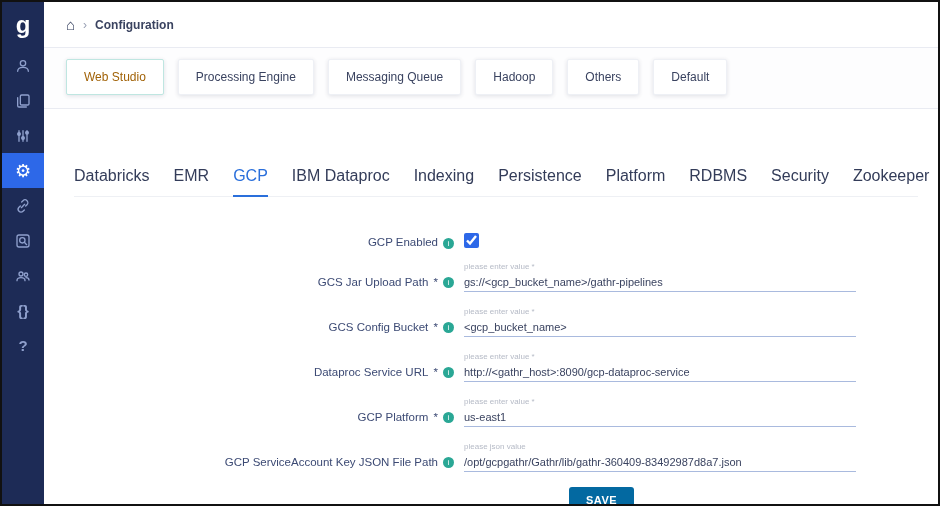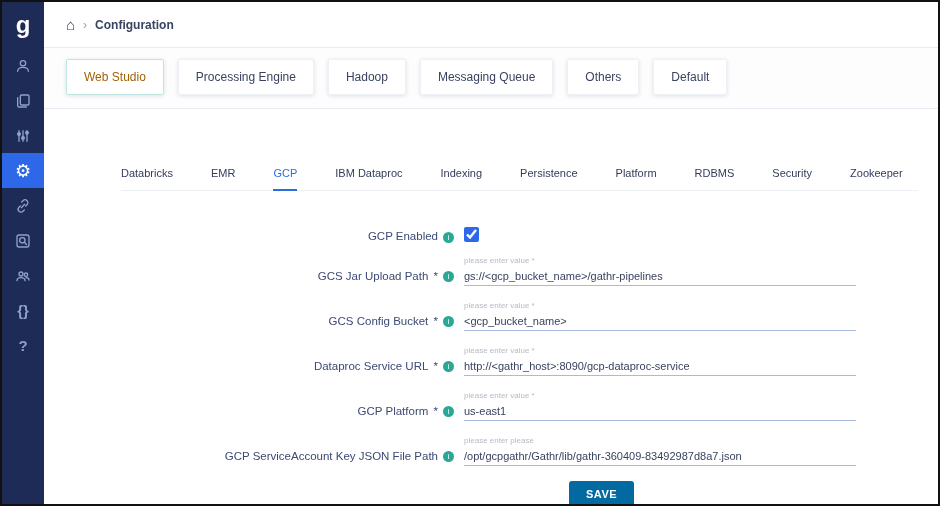--- a/index.html
+++ b/index.html
@@ -42,23 +42,22 @@
   }
   .tab-card {
     background:#fff; border:1px solid #eef0f5; border-radius:2px;
     box-shadow:0 1px 4px rgba(40,50,80,.14);
     padding:10px 17px; font-size:12px; color:#3a4360; cursor:pointer; white-space:nowrap;
   }
   .tab-card.active { color:#a16207; border-color:#bfe6e1; }
   
   .content { flex:1; padding:58px 20px 0 30px; overflow:hidden; }
   .subtabs {
-    display:flex; gap:38px; font-size:11px; color:#333c59;
+    display:flex; gap:24px; font-size:16px; color:#333c59;
     border-bottom:1px solid #eef0f4;
-    margin-left:47px;
   }
   .subtab { padding-bottom:10px; cursor:pointer; white-space:nowrap; border-bottom:2px solid transparent; margin-bottom:-1px; }
   .subtab.active { color:#2a6fdb; border-bottom-color:#2a6fdb; }
   
   .config-form { margin-top:36px; }
   .form-row { display:flex; align-items:flex-end; margin-bottom:15px; }
   .form-row.checkbox-row { align-items:center; margin-bottom:10px; }
   .label-col {
     width:390px; padding-right:10px; text-align:right;
     font-size:11.5px; color:#3c4a74; padding-bottom:4px; flex-shrink:0;
@@ -151,22 +150,22 @@
 
     <header class="topbar">
       <span class="home-icon">⌂</span>
       <span class="crumb-sep">›</span>
       <span class="crumb-text">Configuration</span>
     </header>
 
     <div class="tabbar">
         <div class="tab-card active">Web Studio</div>
         <div class="tab-card">Processing Engine</div>
+        <div class="tab-card">Messaging Queue</div>
         <div class="tab-card">Hadoop</div>
-        <div class="tab-card">Messaging Queue</div>
         <div class="tab-card">Others</div>
         <div class="tab-card">Default</div>
       </div>
 
     <div class="content">
       <div class="subtabs">
           <div class="subtab">Databricks</div>
           <div class="subtab">EMR</div>
           <div class="subtab active">GCP</div>
           <div class="subtab">IBM Dataproc</div>
@@ -194,21 +193,21 @@
           <div class="form-row">
             <div class="label-col"><span>Dataproc Service URL</span><span class="req"> *</span><span class="info-icon">i</span></div>
             <div class="input-col"><div class="hint">please enter value *</div><input type="text" class="text-input" value="http://&lt;gathr_host&gt;:8090/gcp-dataproc-service" style=""></div>
           </div>
           <div class="form-row">
             <div class="label-col"><span>GCP Platform</span><span class="req"> *</span><span class="info-icon">i</span></div>
             <div class="input-col"><div class="hint">please enter value *</div><input type="text" class="text-input" value="us-east1" style=""></div>
           </div>
           <div class="form-row">
             <div class="label-col"><span>GCP ServiceAccount Key JSON File Path</span><span class="info-icon">i</span></div>
-            <div class="input-col"><div class="hint">please enter please</div><input type="text" class="text-input" value="/opt/gcpgathr/Gathr/lib/gathr-360409-83492987d8a7.json" style=""></div>
+            <div class="input-col"><div class="hint">please json value</div><input type="text" class="text-input" value="/opt/gcpgathr/Gathr/lib/gathr-360409-83492987d8a7.json" style=""></div>
           </div>
           <div class="save-row">
           <button class="save-btn">SAVE</button>
         </div>
       </div>
     </div>
 
   </div>
 </div>
 

